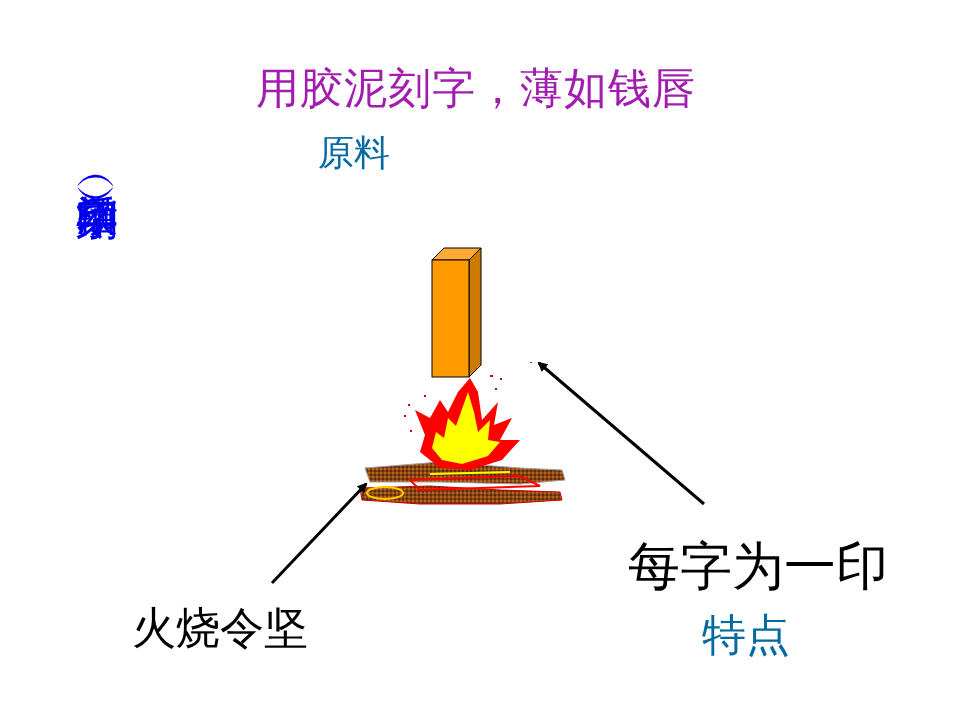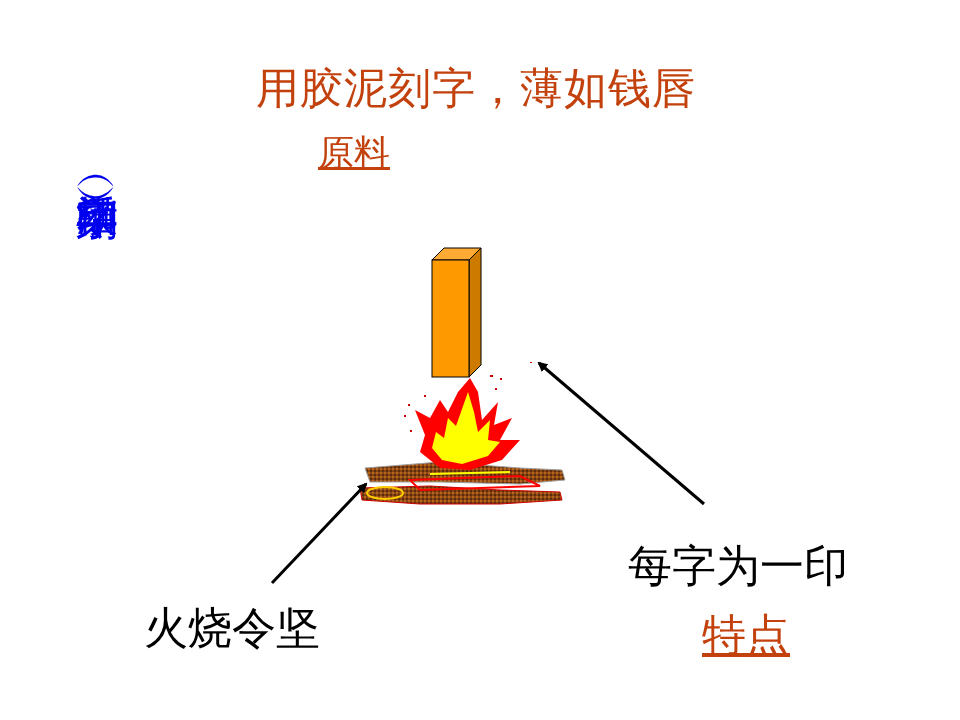--- a/index.html
+++ b/index.html
@@ -2,30 +2,30 @@
 <html><head>
   <meta charset="utf-8">
   <style>
     html, body { margin: 0; padding: 0; }
     body {
       width: 960px; height: 720px; background: #ffffff; position: relative; overflow: hidden;
       font-family: "DejaVu Sans", "Liberation Sans", sans-serif;
     }
     .abs { position: absolute; }
     .title {
-      left: 256px; top: 60px; font-size: 43px; color: #c2410c; white-space: nowrap; letter-spacing: 1px; line-height: 56px;
+      left: 256px; top: 60px; font-size: 43px; color: #a21caf; white-space: nowrap; letter-spacing: 1px; line-height: 56px;
     }
-    .green { color: #c2410c; text-decoration: underline; }
+    .green { color: #0369a1; }
     .label-material { left: 318px; top: 130px; font-size: 36px; line-height: 46px; }
     .vertical {
       left: 70px; top: 162px; width: 50px; font-size: 42px; color: #0000ee; line-height: 46px;
       writing-mode: vertical-rl; text-orientation: upright; white-space: nowrap;
     }
-    .fire-text { left: 132px; top: 600px; font-size: 44px; color: #000; line-height: 56px; white-space: nowrap; margin-left: 12px; }
-    .each-text { left: 628px; top: 538px; font-size: 44px; color: #000; line-height: 56px; white-space: nowrap; }
+    .fire-text { left: 132px; top: 600px; font-size: 44px; color: #000; line-height: 56px; white-space: nowrap; }
+    .each-text { left: 628px; top: 538px; font-size: 52px; color: #000; line-height: 56px; white-space: nowrap; }
     .label-feature { left: 702px; top: 612px; font-size: 44px; line-height: 46px; }
     svg.art { position: absolute; left: 0; top: 0; }
   </style>
 </head>
 <body>
 
 <div class="abs title">用胶泥刻字，薄如钱唇</div>
 <div class="abs green label-material">原料</div>
 <div class="abs vertical">活字印模（刻字）</div>
 

